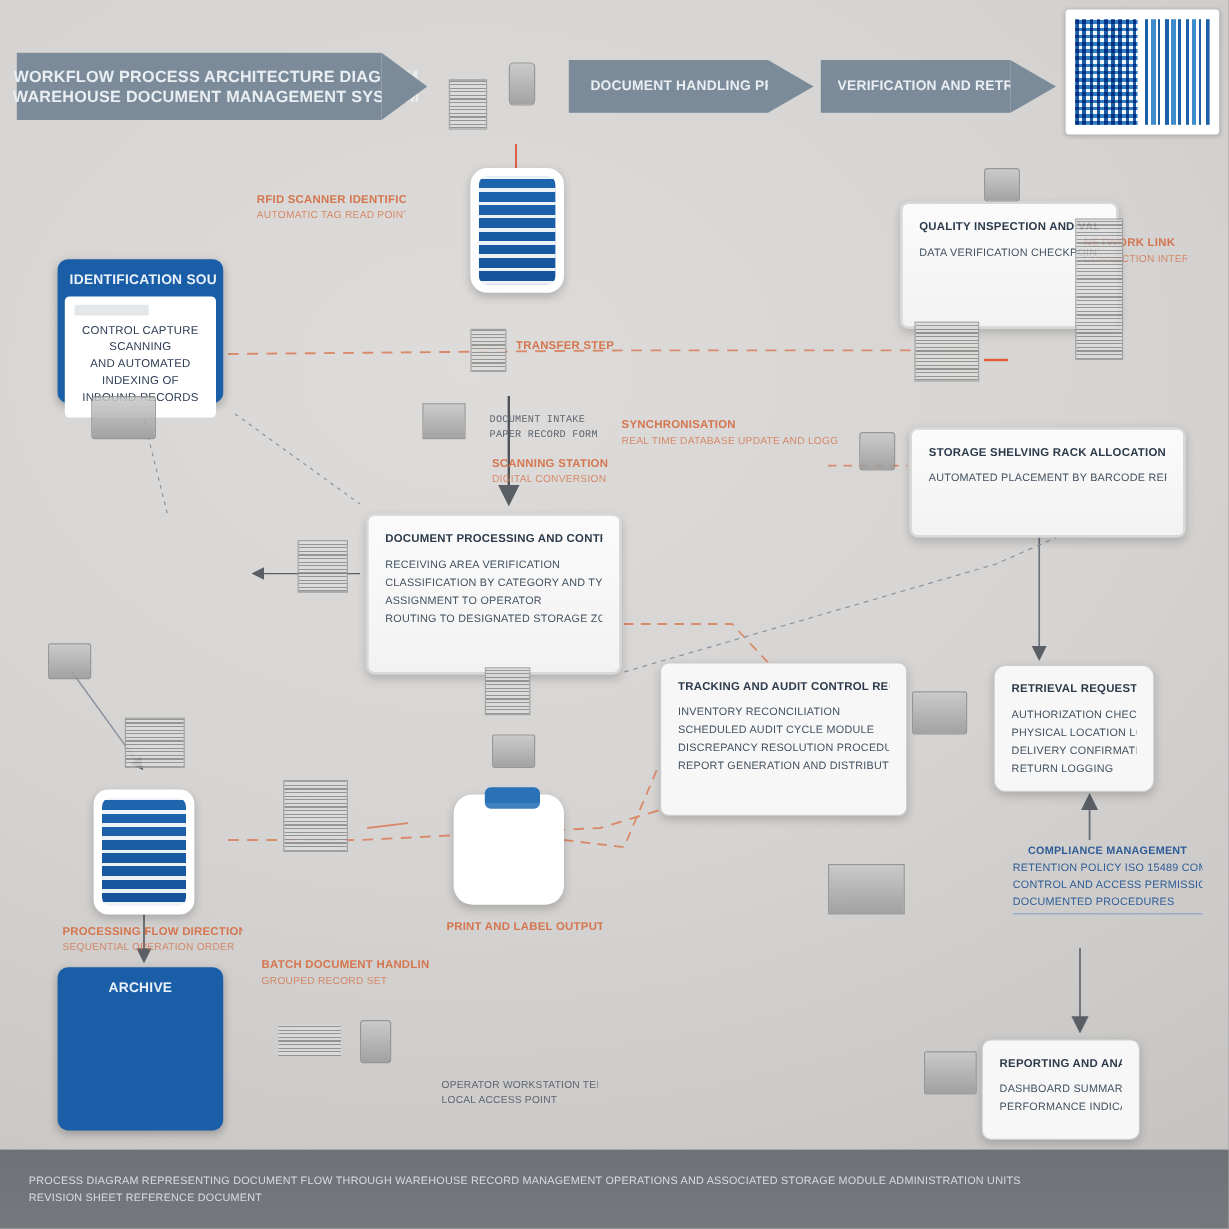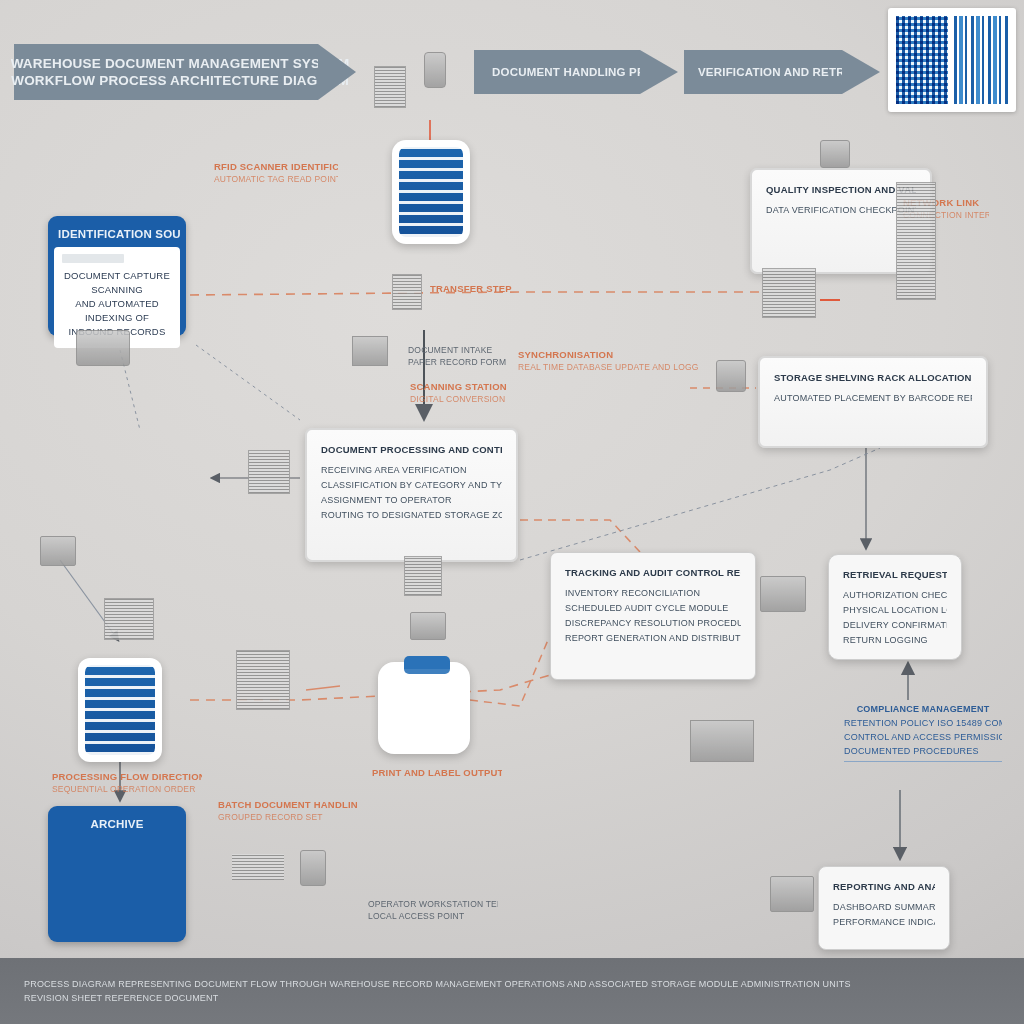--- a/index.html
+++ b/index.html
@@ -85,21 +85,21 @@
   #onote-scan{left:410px;top:340px;width:118px;margin-top:40px;}
   #onote-sync{left:518px;top:348px;width:180px;}
   #onote-link{left:903px;top:196px;width:86px;}
   #onote-flow{left:52px;top:770px;width:150px;}
   #onote-batch{left:218px;top:798px;width:140px;}
   #onote-mid{left:372px;top:766px;width:130px;}
   #onote-center{left:430px;top:282px;width:120px;}
 
   
   .gnote{position:absolute;color:#5d6670;font-size:8.5px;line-height:12px;}
-  #gnote-doc{left:408px;top:344px;width:112px;}
+  #gnote-doc{left:408px;top:344px;width:112px;font-family:Liberation Mono, monospace;}
   #gnote-term{left:368px;top:898px;width:130px;}
 
   
   .bdev{position:absolute;background:#fff;border-radius:14px;box-shadow:0 3px 8px rgba(0,0,0,.2);padding:7px;box-sizing:border-box;}
   .bdev .scr{width:100%;height:100%;border-radius:7px;
     background:linear-gradient(#1d66ae,#1a5596);
     background-image:
       repeating-linear-gradient(0deg,rgba(255,255,255,.92) 0 3px,transparent 3px 11px),
       linear-gradient(#1d66ae,#15529a);
     filter:blur(.3px);}
@@ -154,40 +154,40 @@
     <path d="M424,330 L424,418" stroke="#4d5359" stroke-width="2" fill="none" marker-end="url(#ah-g)"></path>
     <path d="M866,448 L866,548" stroke="#6d737a" stroke-width="1.4" fill="none" marker-end="url(#ah-g)"></path>
     <path d="M900,790 L900,858" stroke="#6d737a" stroke-width="1.6" fill="none" marker-end="url(#ah-g)"></path>
     <path d="M908,700 L908,664" stroke="#6d737a" stroke-width="1.6" fill="none" marker-end="url(#ah-g)"></path>
     <path d="M520,560 L830,470 L880,448" stroke="#8a93a0" stroke-width="1" fill="none" stroke-dasharray="4 4"></path>
     <path d="M120,762 L120,800" stroke="#5a5f66" stroke-width="1.4" fill="none" marker-end="url(#ah-g)"></path>
     <path d="M430,120 L430,140" stroke="#e05a3c" stroke-width="1.6" fill="none"></path>
   </svg>
 
   <div class="chev" id="chev1">
+    <span class="pt b">WORKFLOW PROCESS ARCHITECTURE DIAGRAM</span>
     <span class="pt b">WAREHOUSE DOCUMENT MANAGEMENT SYSTEM</span>
-    <span class="pt b">WORKFLOW PROCESS ARCHITECTURE DIAGRAM</span>
   </div>
   <div class="chev" id="chev2">
     <span class="pt b">DOCUMENT HANDLING PROCESSING</span>
   </div>
   <div class="chev" id="chev3">
     <span class="pt b">VERIFICATION AND RETRIEVAL</span>
   </div>
 
   <div id="barcode-card">
     <div id="qr-matrix"></div>
     <div id="barcode-stripes"></div>
   </div>
 
   <div class="bluecard" id="card-identify">
     <div class="hd pt">IDENTIFICATION SOURCE</div>
     <div class="bd">
       <div class="sub"></div>
-      <span class="pt">DOCUMENT CAPTURE SCANNING</span>
+      <span class="pt">CONTROL CAPTURE SCANNING</span>
       <span class="pt">AND AUTOMATED INDEXING OF</span>
       <span class="pt">INBOUND RECORDS</span>
     </div>
   </div>
 
 
   <div class="bluecard" id="card-archive">
     <div class="hd pt">ARCHIVE</div>
   </div>
 

